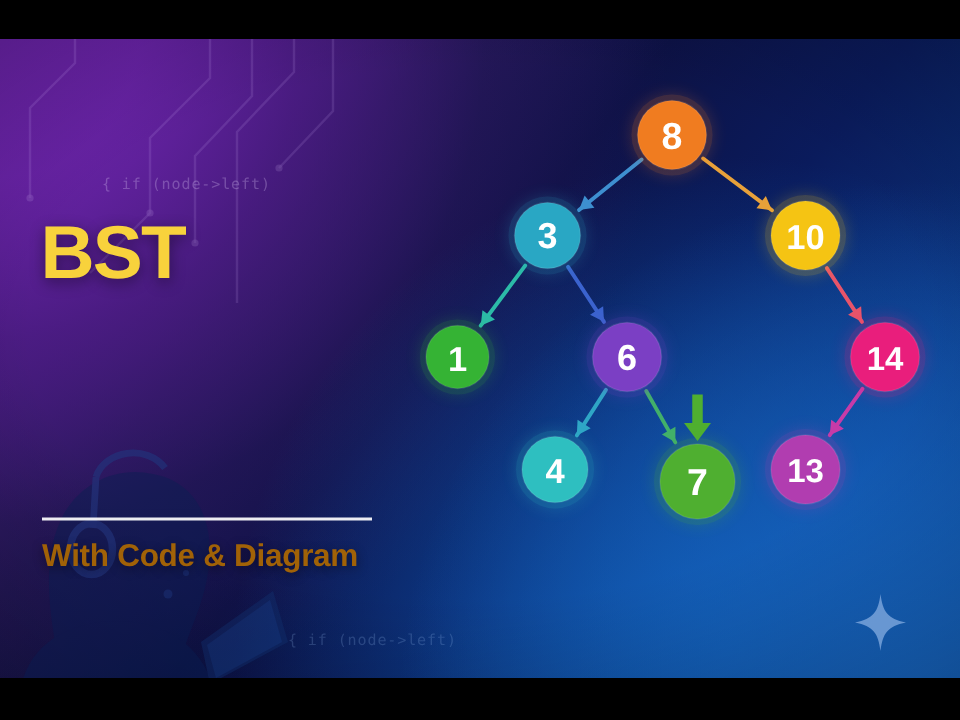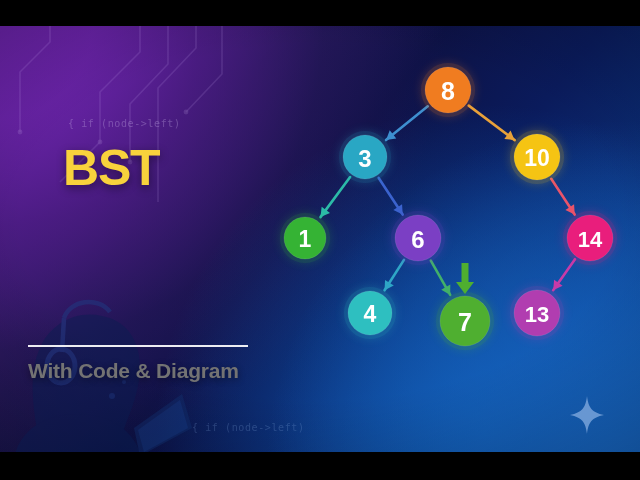--- a/index.html
+++ b/index.html
@@ -87,39 +87,38 @@
     position: absolute;
     left: 27px;
     top: 118px;
     width: 280px;
     color: #F8D23C;
     font-size: 50px;
     font-weight: 700;
     line-height: 0.96;
     letter-spacing: -1.2px;
     text-shadow: 0 3px 10px rgba(0,0,0,0.45);
-    margin-left: 36px;
   }
   #title .ln { display: block; }
 
   #divider {
     position: absolute;
     left: 28px;
     top: 319px;
     width: 220px;
     height: 2px;
     background: #FFFFFF;
     opacity: 0.92;
   }
 
   #subtitle {
     position: absolute;
     left: 28px;
     top: 333px;
-    color: #737373;
+    color: #a16207;
     font-size: 21px;
     font-weight: 700;
     letter-spacing: -0.2px;
     text-shadow: 0 2px 7px rgba(0,0,0,0.45);
   }
 
   
   #tree-svg {
     position: absolute;
     left: 0; top: 0;

